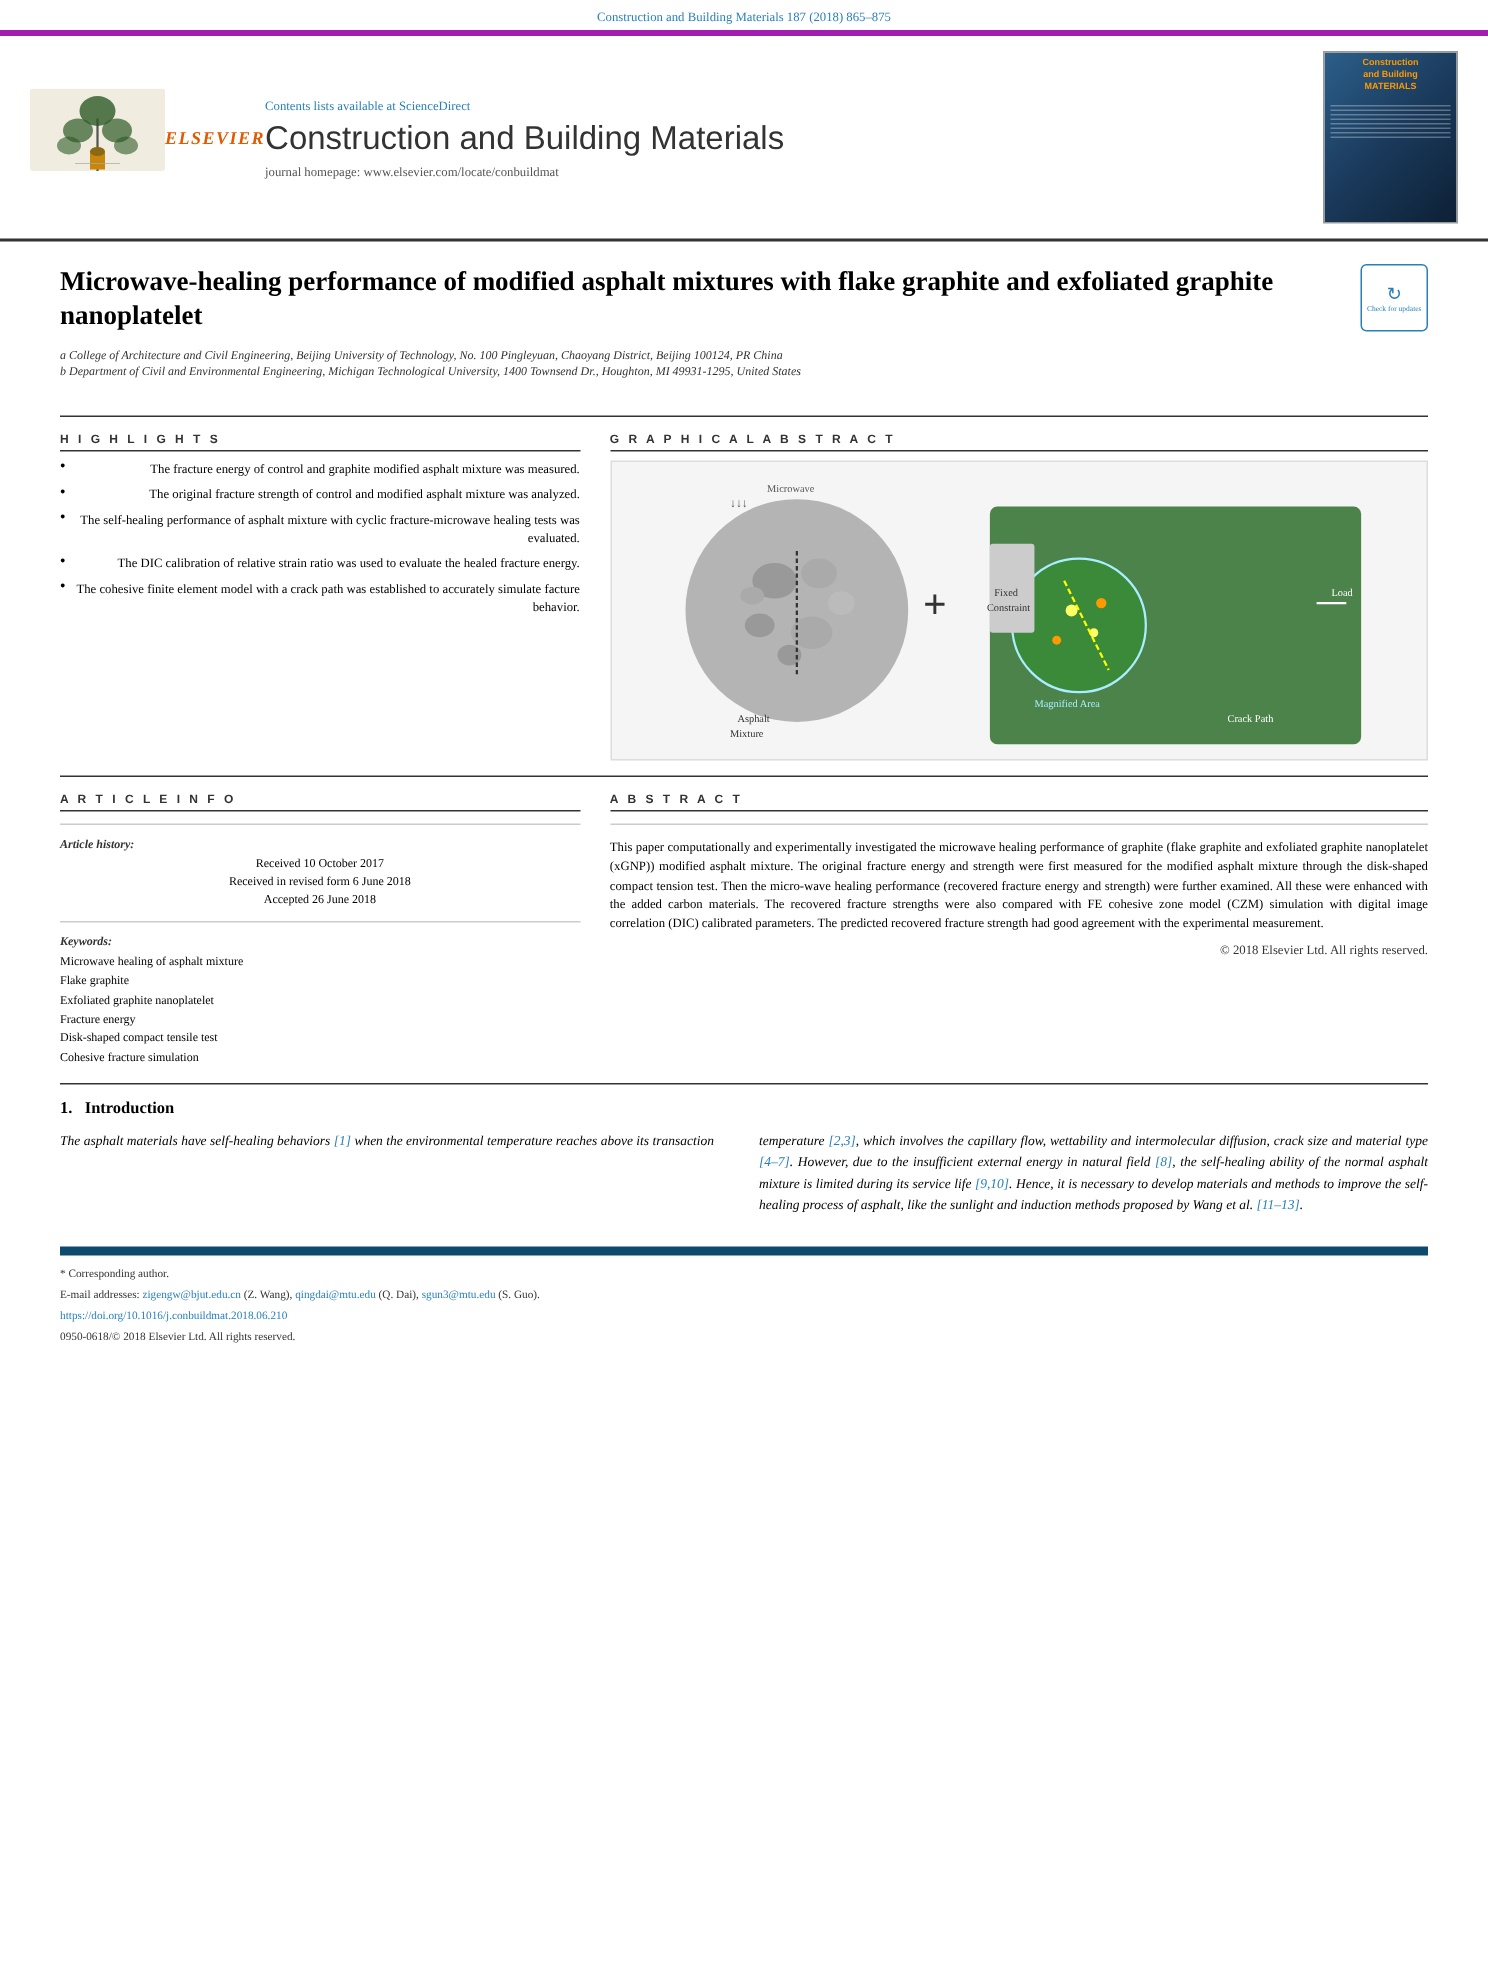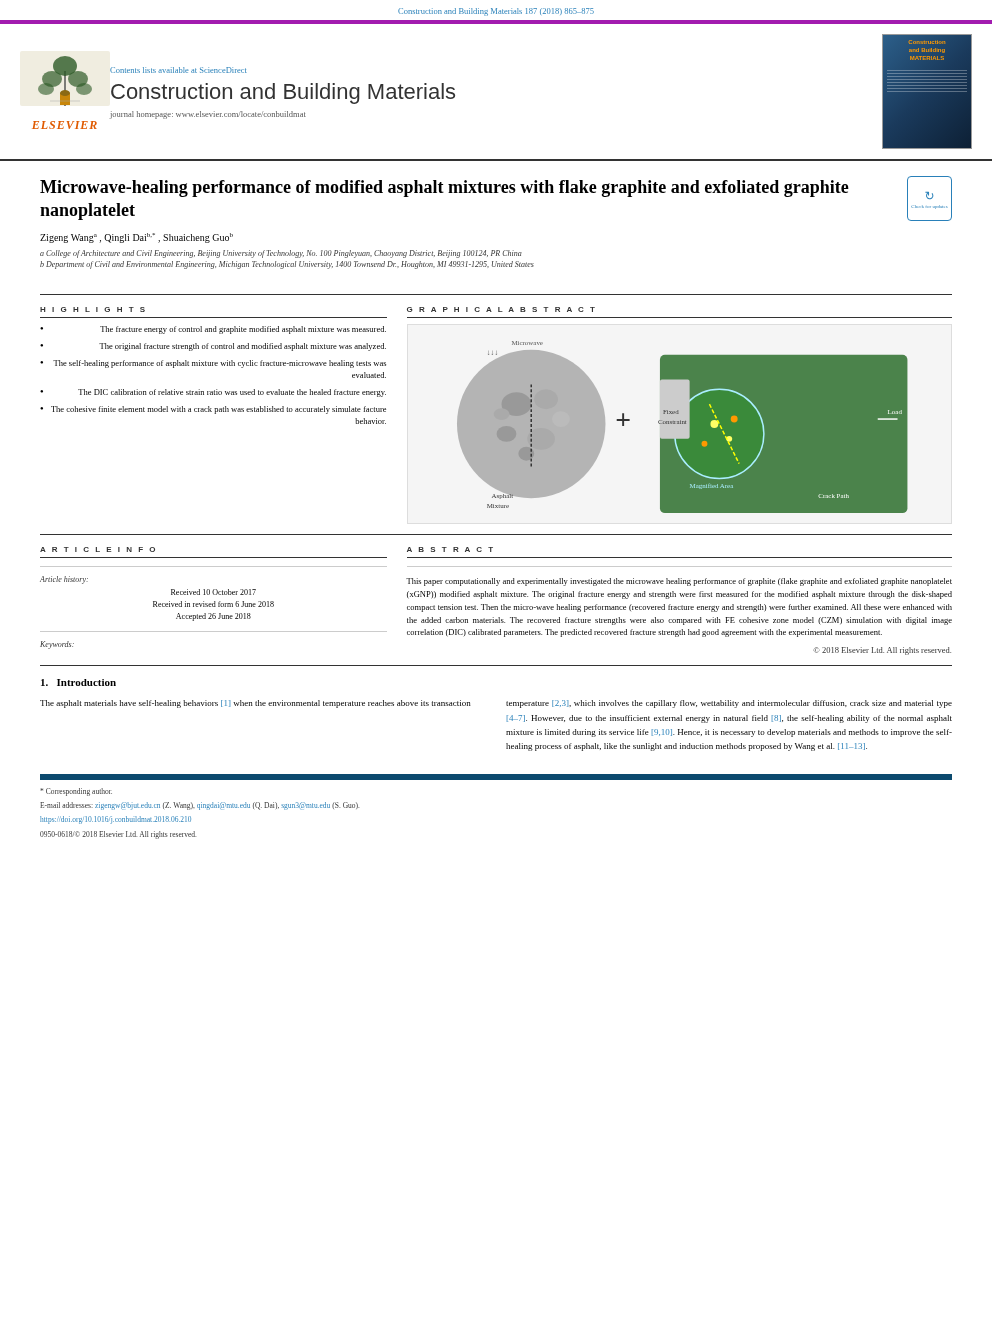--- a/index.html
+++ b/index.html
@@ -51,21 +51,21 @@
     .journal-header .cover-img {
       width: 100px;
       flex-shrink: 0;
       display: flex;
       justify-content: flex-end;
     }
 
     
     .elsevier-logo-box {
       display: flex;
-      flex-direction: column;
+      flex-direction: row;
       align-items: center;
     }
     .elsevier-text {
       font-size: 12px;
       color: #e05a00;
       font-style: italic;
       font-weight: bold;
       letter-spacing: 1px;
       margin-top: 2px;
     }
@@ -233,21 +233,21 @@
     }
 
     
     .article-info {
       width: 38%;
       flex-shrink: 0;
     }
     .article-info-label {
       font-size: 8px;
       font-style: italic;
-      font-weight: normal;
+      font-weight: bold;
       color: #333;
       margin-bottom: 3px;
     }
     .article-dates {
       font-size: 8px;
       line-height: 1.5;
       margin-bottom: 8px;
       text-align: center;
     }
     .keywords-list {
@@ -284,20 +284,21 @@
     }
     .body-text .ref-link {
       color: #2980b9;
     }
 
     
     .body-two-col {
       display: flex;
       gap: 20px;
       margin-top: 8px;
+      font-style: italic;
     }
     .body-col {
       flex: 1;
     }
 
     
     .footer-area {
       margin-top: 20px;
       padding-top: 6px;
       border-top: 6px solid #0c4a6e;
@@ -378,25 +379,20 @@
       </div>
     </div>
   </div>
 </div>
 
 <div class="main-content">
 
   <div class="article-header">
     <div class="article-title-area">
       <div class="article-title">Microwave-healing performance of modified asphalt mixtures with flake graphite and exfoliated graphite nanoplatelet</div>
-      <div class="authors">
-        <span>Zigeng Wang</span><sup>a</sup>
-        <span>, Qingli Dai</span><sup>b,*</sup>
-        <span>, Shuaicheng Guo</span><sup>b</sup>
-      </div>
       <div class="affiliations">
         <div>a College of Architecture and Civil Engineering, Beijing University of Technology, No. 100 Pingleyuan, Chaoyang District, Beijing 100124, PR China</div>
         <div>b Department of Civil and Environmental Engineering, Michigan Technological University, 1400 Townsend Dr., Houghton, MI 49931-1295, United States</div>
       </div>
     </div>
     <div class="check-updates">
       <div class="check-icon">↻</div>
       <div style="font-size:5px; color:#2980b9;">Check for updates</div>
     </div>
   </div>
@@ -475,20 +471,28 @@
       <div class="section-label">A R T I C L E   I N F O</div>
       <hr class="separator-light">
       <div class="article-info-label">Article history:</div>
       <div class="article-dates">
         <div>Received 10 October 2017</div>
         <div>Received in revised form 6 June 2018</div>
         <div>Accepted 26 June 2018</div>
       </div>
       <hr class="separator-light">
       <div class="article-info-label">Keywords:</div>
+      <div class="keywords-list">
+        <div>Microwave healing of asphalt mixture</div>
+        <div>Flake graphite</div>
+        <div>Exfoliated graphite nanoplatelet</div>
+        <div>Fracture energy</div>
+        <div>Disk-shaped compact tensile test</div>
+        <div>Cohesive fracture simulation</div>
+      </div>
     </div>
 
     <div class="abstract-section">
       <div class="section-label">A B S T R A C T</div>
       <hr class="separator-light">
       <p class="abstract-text">This paper computationally and experimentally investigated the microwave healing performance of graphite (flake graphite and exfoliated graphite nanoplatelet (xGNP)) modified asphalt mixture. The original fracture energy and strength were first measured for the modified asphalt mixture through the disk-shaped compact tension test. Then the micro-wave healing performance (recovered fracture energy and strength) were further examined. All these were enhanced with the added carbon materials. The recovered fracture strengths were also compared with FE cohesive zone model (CZM) simulation with digital image correlation (DIC) calibrated parameters. The predicted recovered fracture strength had good agreement with the experimental measurement.</p>
       <p class="copyright-text">© 2018 Elsevier Ltd. All rights reserved.</p>
     </div>
   </div>
 

